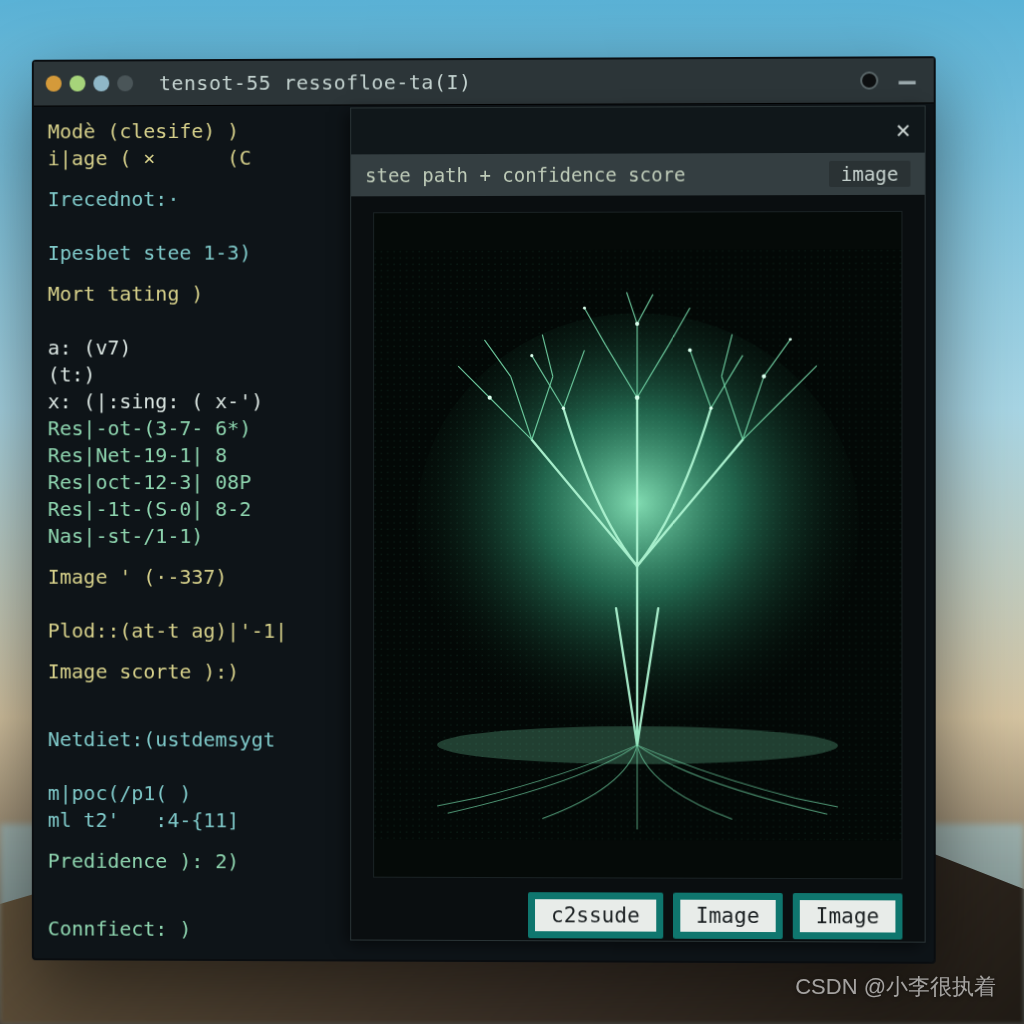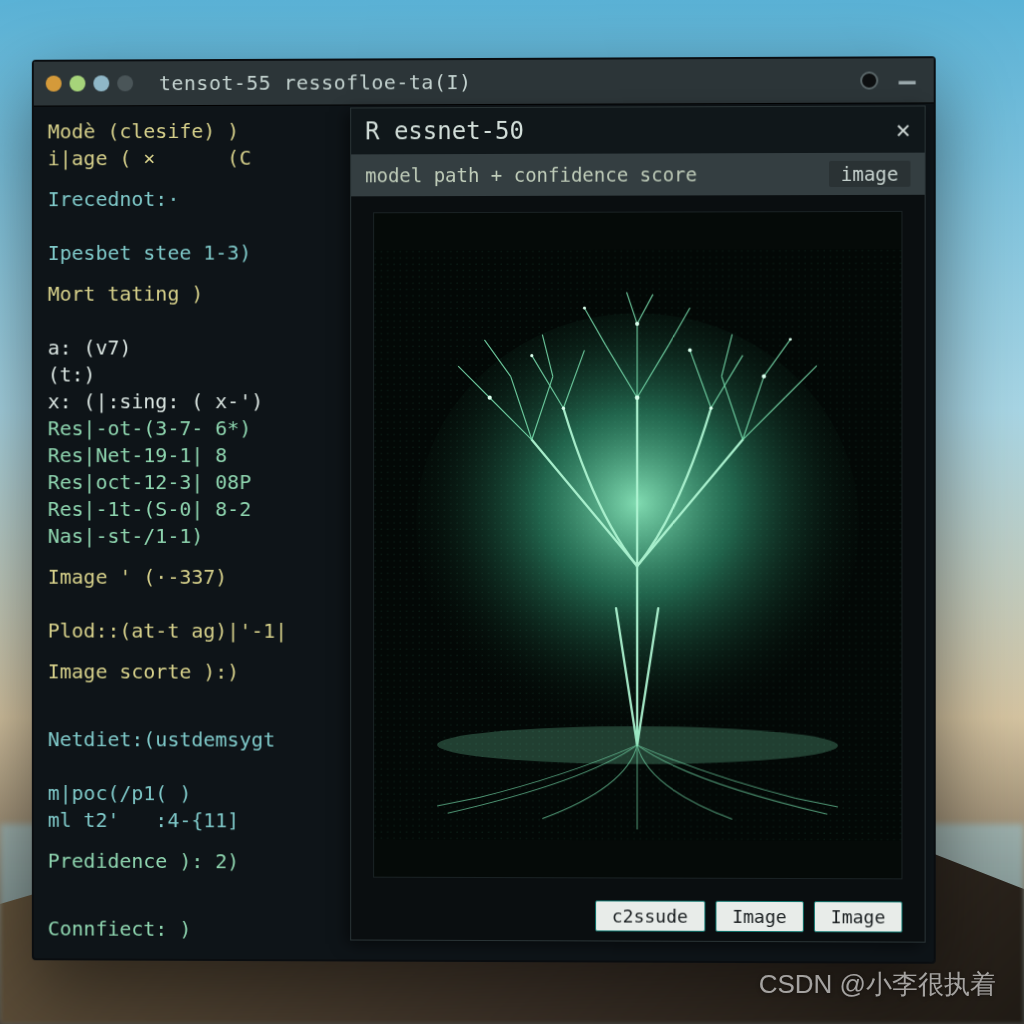--- a/index.html
+++ b/index.html
@@ -73,27 +73,27 @@
     flex: 1; margin: 16px 22px 12px 22px; background: #050a08;
     border: 1px solid #1a2224; position: relative; overflow: hidden;
   }
   .image-zone svg { width: 100%; height: 100%; display: block; }
 
   .footer-btns {
     height: 50px; display: flex; align-items: center; justify-content: flex-end;
     gap: 10px; padding-right: 22px; background: transparent;
   }
   .btn {
-    background: #e8ece9; color: #1a1f21; border: 1px solid #0f766e;
-    font-family: inherit; font-size: 18px; padding: 4px 16px; border-radius: 2px;
+    background: #e8ece9; color: #1a1f21; border: 7px solid #0f766e;
+    font-family: inherit; font-size: 21px; padding: 4px 16px; border-radius: 2px;
   }
 
   .watermark {
     position: absolute; bottom: 22px; right: 28px; color: rgba(255,255,255,0.6);
-    font-size: 26px; font-family: sans-serif; text-shadow: 0 1px 4px rgba(0,0,0,0.4);
+    font-size: 22px; font-family: sans-serif; text-shadow: 0 1px 4px rgba(0,0,0,0.4);
   }
 </style>
 </head>
 <body>
 
 <div class="water"></div>
 <div class="mountain"></div>
 
 <div class="window">
 
@@ -128,25 +128,24 @@
 <span class="y">Plod::(at-t ag)|'-1|</span>
 <span class="y push">Image scorte ):)</span>
 <span class="c push">Netdiet:(ustdemsygt</span>
 <span class="c">m|poc(/p1( )</span>
 <span class="c">ml t2'   :4-{11]</span>
 <span class="g push">Predidence ): 2)</span>
 <span class="g push">Connfiect: )</span></div>
 
     <div class="panel">
       <div class="panel-title">
-        <span>R essnet-50</span>
         <span class="close">✕</span>
       </div>
       <div class="panel-tabs">
-        <span>model path + confidence score</span>
+        <span>stee path + confidence score</span>
         <span class="tab-r">image</span>
       </div>
       <div class="image-zone">
         <svg viewBox="0 0 500 560">
           <defs>
             <radialGradient id="glow" cx="50%" cy="45%" r="55%">
               <stop offset="0%" stop-color="#8ff2c4" stop-opacity="0.9"></stop>
               <stop offset="40%" stop-color="#3fbf91" stop-opacity="0.5"></stop>
               <stop offset="100%" stop-color="#051008" stop-opacity="0"></stop>
             </radialGradient>

